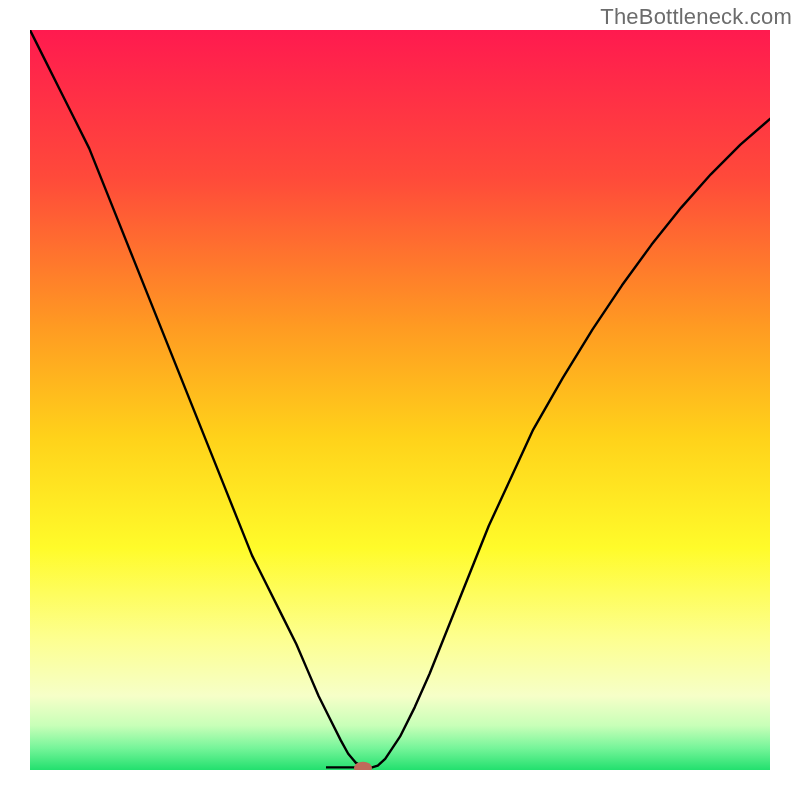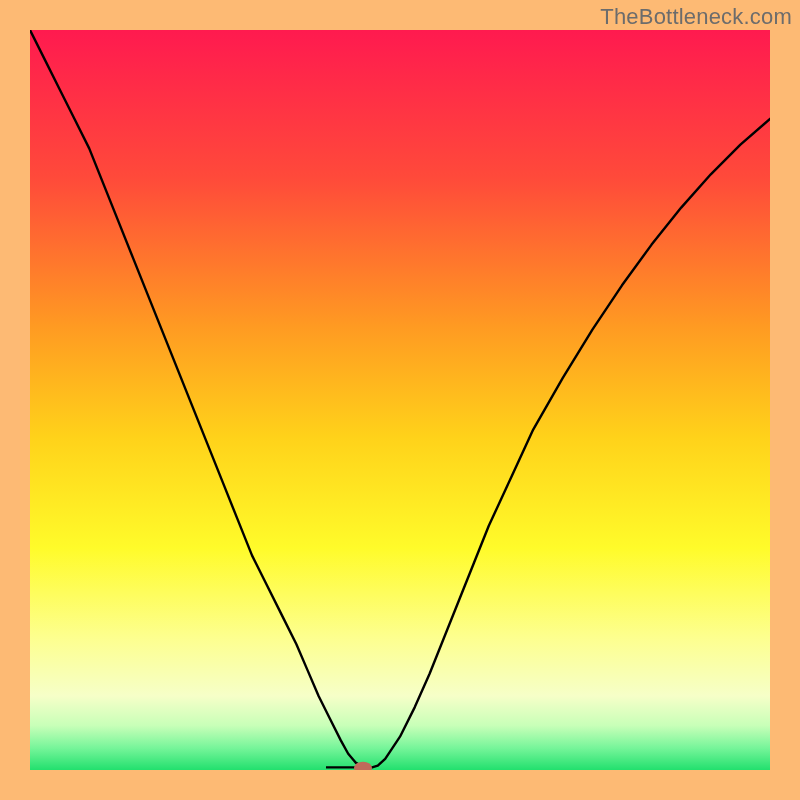--- a/index.html
+++ b/index.html
@@ -10,21 +10,21 @@
     background: #000;
     overflow: hidden;
     font-family: Arial, Helvetica, sans-serif;
   }
   .frame {
     position: absolute;
     left: 0;
     top: 0;
     width: 800px;
     height: 800px;
-    background: #fdba74;
+    background: #ffffff;
   }
   .plot {
     position: absolute;
     left: 30px;
     top: 30px;
     width: 740px;
     height: 740px;
   }
   .watermark {
     position: absolute;

